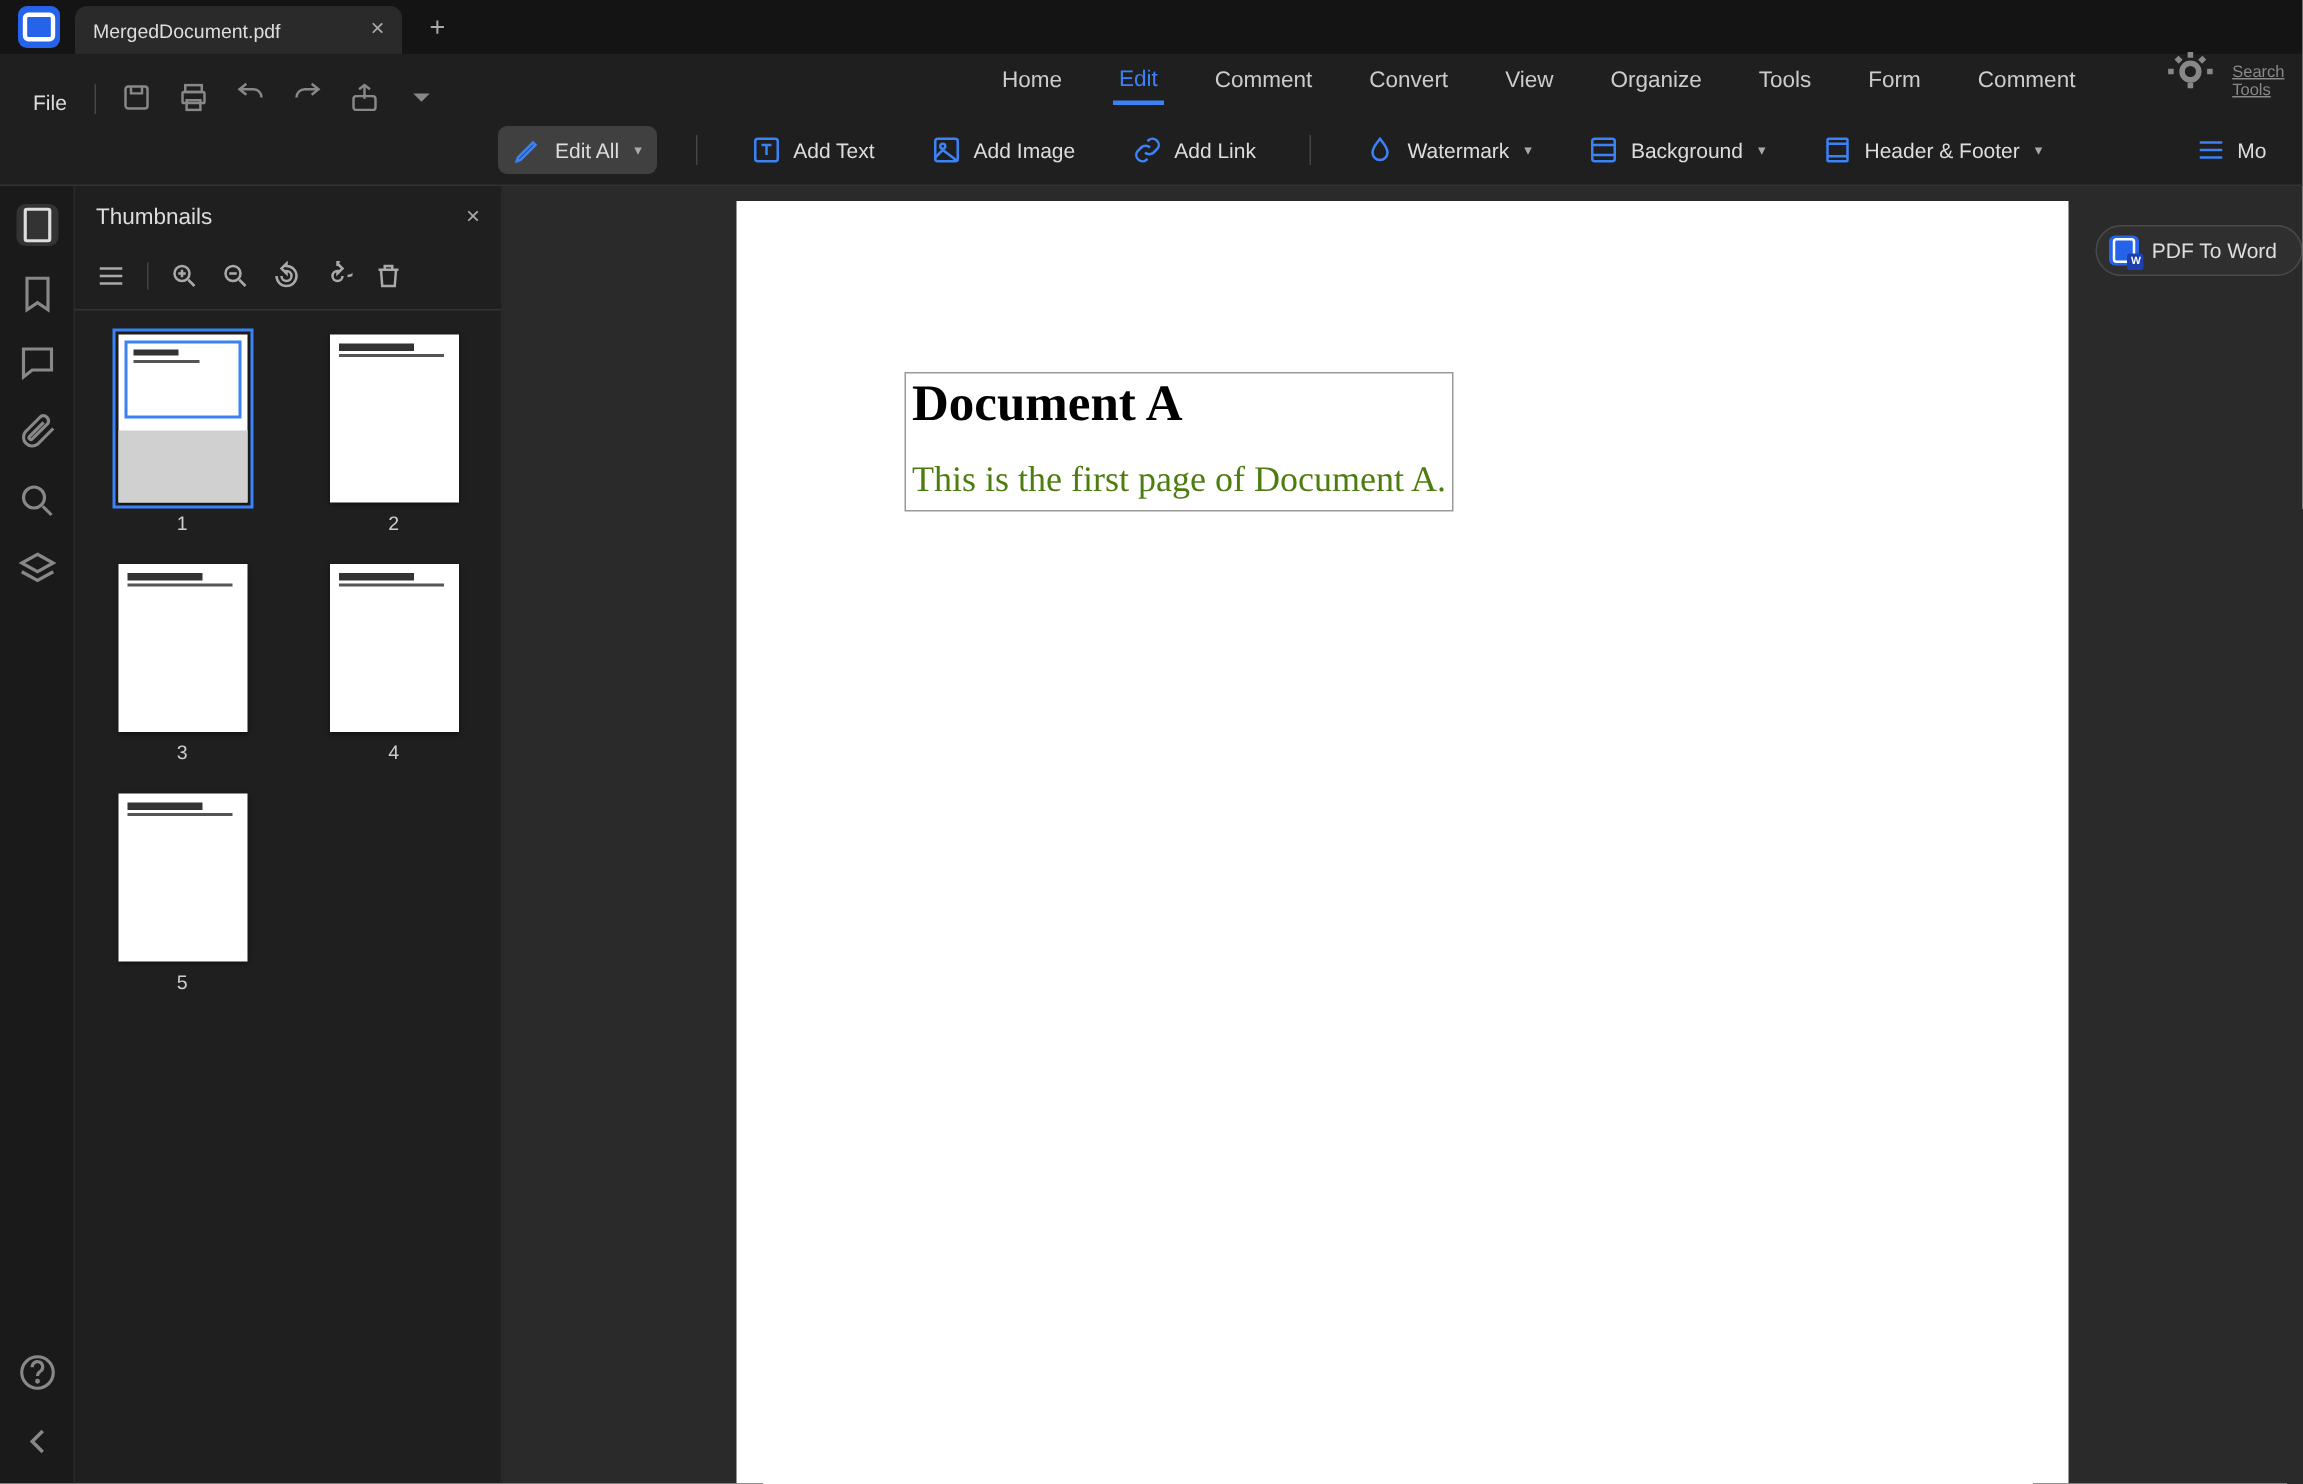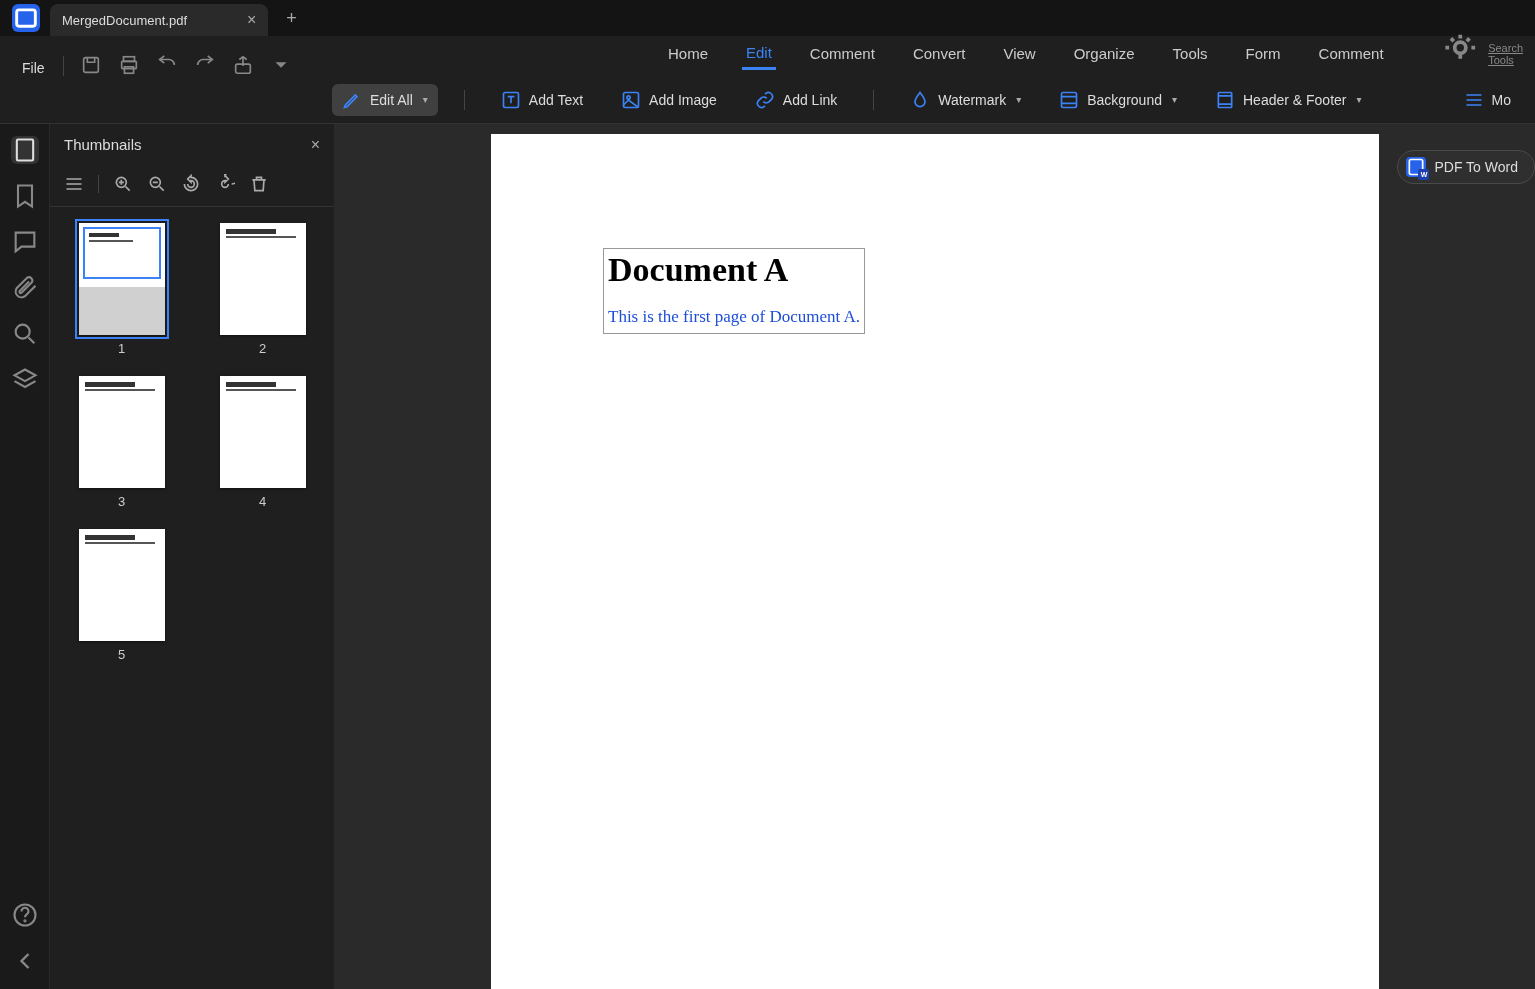--- a/index.html
+++ b/index.html
@@ -55,21 +55,21 @@
 .thumb-gray { position: absolute; bottom: 0; left: 0; right: 0; height: 48px; background: #d0d0d0; }
 .thumb-textline { position: absolute; top: 6px; left: 6px; width: 50px; height: 5px; background: #333; }
 .thumb-textline2 { position: absolute; top: 13px; left: 6px; width: 70px; height: 2px; background: #555; }
 .thumb-num { font-size: 13px; color: #ccc; }
 
 
 .doc-viewport { flex: 1; background: #2a2a2a; position: relative; overflow: hidden; display: flex; justify-content: center; padding-top: 10px; }
 .page { width: 888px; height: 1150px; background: #fff; position: relative; margin-top: 0; }
 .editbox { position: absolute; top: 114px; left: 112px; border: 1px solid #999; padding: 2px 4px 6px 4px; }
 .doc-h1 { font-family: "Times New Roman", serif; font-size: 34px; font-weight: bold; color: #000; }
-.doc-p { font-family: "Times New Roman", serif; font-size: 17px; color: #1d4ed8; margin-top: 18px; }
+.doc-p { font-family: "Times New Roman", serif; font-size: 24px; color: #4d7c0f; margin-top: 18px; }
 
 
 .float-btn { position: absolute; top: 26px; right: 0px; background: #2f2f2f; border: 1px solid #4a4a4a; border-radius: 20px; padding: 6px 16px 6px 8px; display: flex; align-items: center; gap: 8px; color: #ddd; font-size: 14px; cursor: pointer; }
 .float-btn .wicon { width: 20px; height: 20px; background: #2563eb; border-radius: 4px; display: flex; align-items: center; justify-content: center; font-size: 10px; color: #fff; font-weight: bold; position: relative; }
 .float-btn .wbadge { position: absolute; bottom: -3px; right: -3px; width: 11px; height: 11px; background: #1e40af; border-radius: 2px; font-size: 7px; display: flex; align-items: center; justify-content: center; }
 
 svg { width: 100%; height: 100%; }
 </style>
 </head>
 <body>

